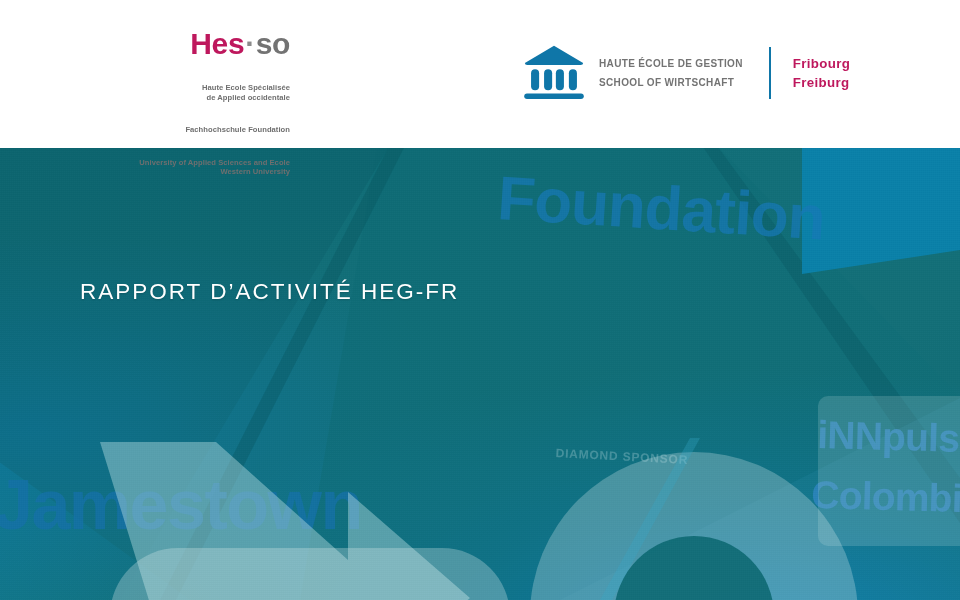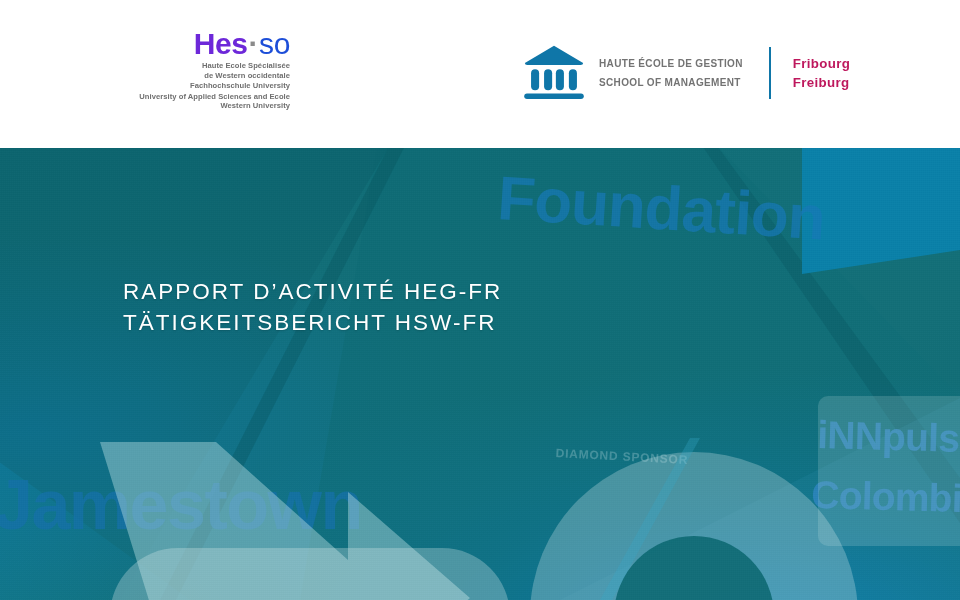--- a/index.html
+++ b/index.html
@@ -38,33 +38,33 @@
     text-align: right;
   }
   #hesso-wordmark {
     font-family: "Liberation Sans", sans-serif;
     font-size: 30px;
     line-height: 32px;
     font-weight: bold;
     letter-spacing: -0.4px;
     white-space: nowrap;
   }
-  #hesso-wordmark .hes { color: #6d28d9; }
+  #hesso-wordmark .hes { color: #be185d; }
   #hesso-wordmark .dot { color: #8b8b8b; padding: 0 1px; }
-  #hesso-wordmark .so  { color: #1d4ed8; font-weight: normal; }
+  #hesso-wordmark .so  { color: #737373; font-weight: bold; }
 
   .hesso-sub {
     color: #6f6f6f;
     font-size: 7.6px;
     line-height: 9.6px;
     font-weight: bold;
     letter-spacing: 0.05px;
     white-space: nowrap;
   }
-  .hesso-sub.gap { margin-top: 1px; }
+  .hesso-sub.gap { margin-top: 23px; }
 
   
   #heg-logo {
     position: absolute;
     left: 523px;
     top: 33px;
     display: flex;
     align-items: center;
     height: 80px;
   }
@@ -213,58 +213,57 @@
   }
   .cover-title-line {
     color: #ffffff;
     font-family: "Liberation Sans", sans-serif;
     font-size: 22.5px;
     line-height: 31px;
     font-weight: normal;
     letter-spacing: 2.0px;
     white-space: nowrap;
     text-shadow: 0 1px 2px rgba(0,0,0,0.16);
-    margin-left: 43px;
   }
 </style>
 </head>
 <body>
 
 <div id="page">
 
   <div id="header">
 
     <div id="hesso-logo">
       <div id="hesso-wordmark">
         <span class="hes">Hes</span><span class="dot">·</span><span class="so">so</span>
       </div>
       <div class="hesso-sub gap">Haute Ecole Spécialisée</div>
-      <div class="hesso-sub">de Western occidentale</div>
-      <div class="hesso-sub gap">Fachhochschule University</div>
+      <div class="hesso-sub">de Applied occidentale</div>
+      <div class="hesso-sub gap">Fachhochschule Foundation</div>
       <div class="hesso-sub gap">University of Applied Sciences and Ecole</div>
       <div class="hesso-sub">Western University</div>
     </div>
 
     <div id="heg-logo">
 
       <svg id="heg-icon" viewBox="0 0 100 100">
 
         <path d="M50 6 L97 34 Q97 37 93 37 L7 37 Q3 37 3 34 Z" fill="#0f76a8"></path>
 
         <rect x="13" y="44" width="13" height="34" rx="6.5" fill="#0f76a8"></rect>
         <rect x="34" y="44" width="13" height="34" rx="6.5" fill="#0f76a8"></rect>
         <rect x="53" y="44" width="13" height="34" rx="6.5" fill="#0f76a8"></rect>
         <rect x="74" y="44" width="13" height="34" rx="6.5" fill="#0f76a8"></rect>
 
         <rect x="2" y="83" width="96" height="9" rx="4.5" fill="#0f76a8"></rect>
       </svg>
 
       <div id="heg-names">
         <div>HAUTE ÉCOLE DE GESTION</div>
-        <div>SCHOOL OF MANAGEMENT</div>
+        <div>SCHOOL OF WIRTSCHAFT</div>
       </div>
 
       <div id="heg-divider"></div>
 
       <div id="heg-city">
         <div>Fribourg</div>
         <div>Freiburg</div>
       </div>
 
     </div>
@@ -325,17 +324,16 @@
         <polygon points="600,452 612,452 700,290 690,290" fill="#36a9c9" opacity="0.30"></polygon>
 
         <rect x="110" y="400" width="400" height="140" rx="68" fill="#dff0f0" opacity="0.30"></rect>
       </svg>
 
       <div class="grain"></div>
     </div>
 
     <div id="cover-title">
       <div class="cover-title-line">RAPPORT D’ACTIVITÉ HEG-FR</div>
-      <div class="cover-title-line">TÄTIGKEITSBERICHT HSW-FR</div>
     </div>
 
   </div>
 </div>
 
 </body></html>

